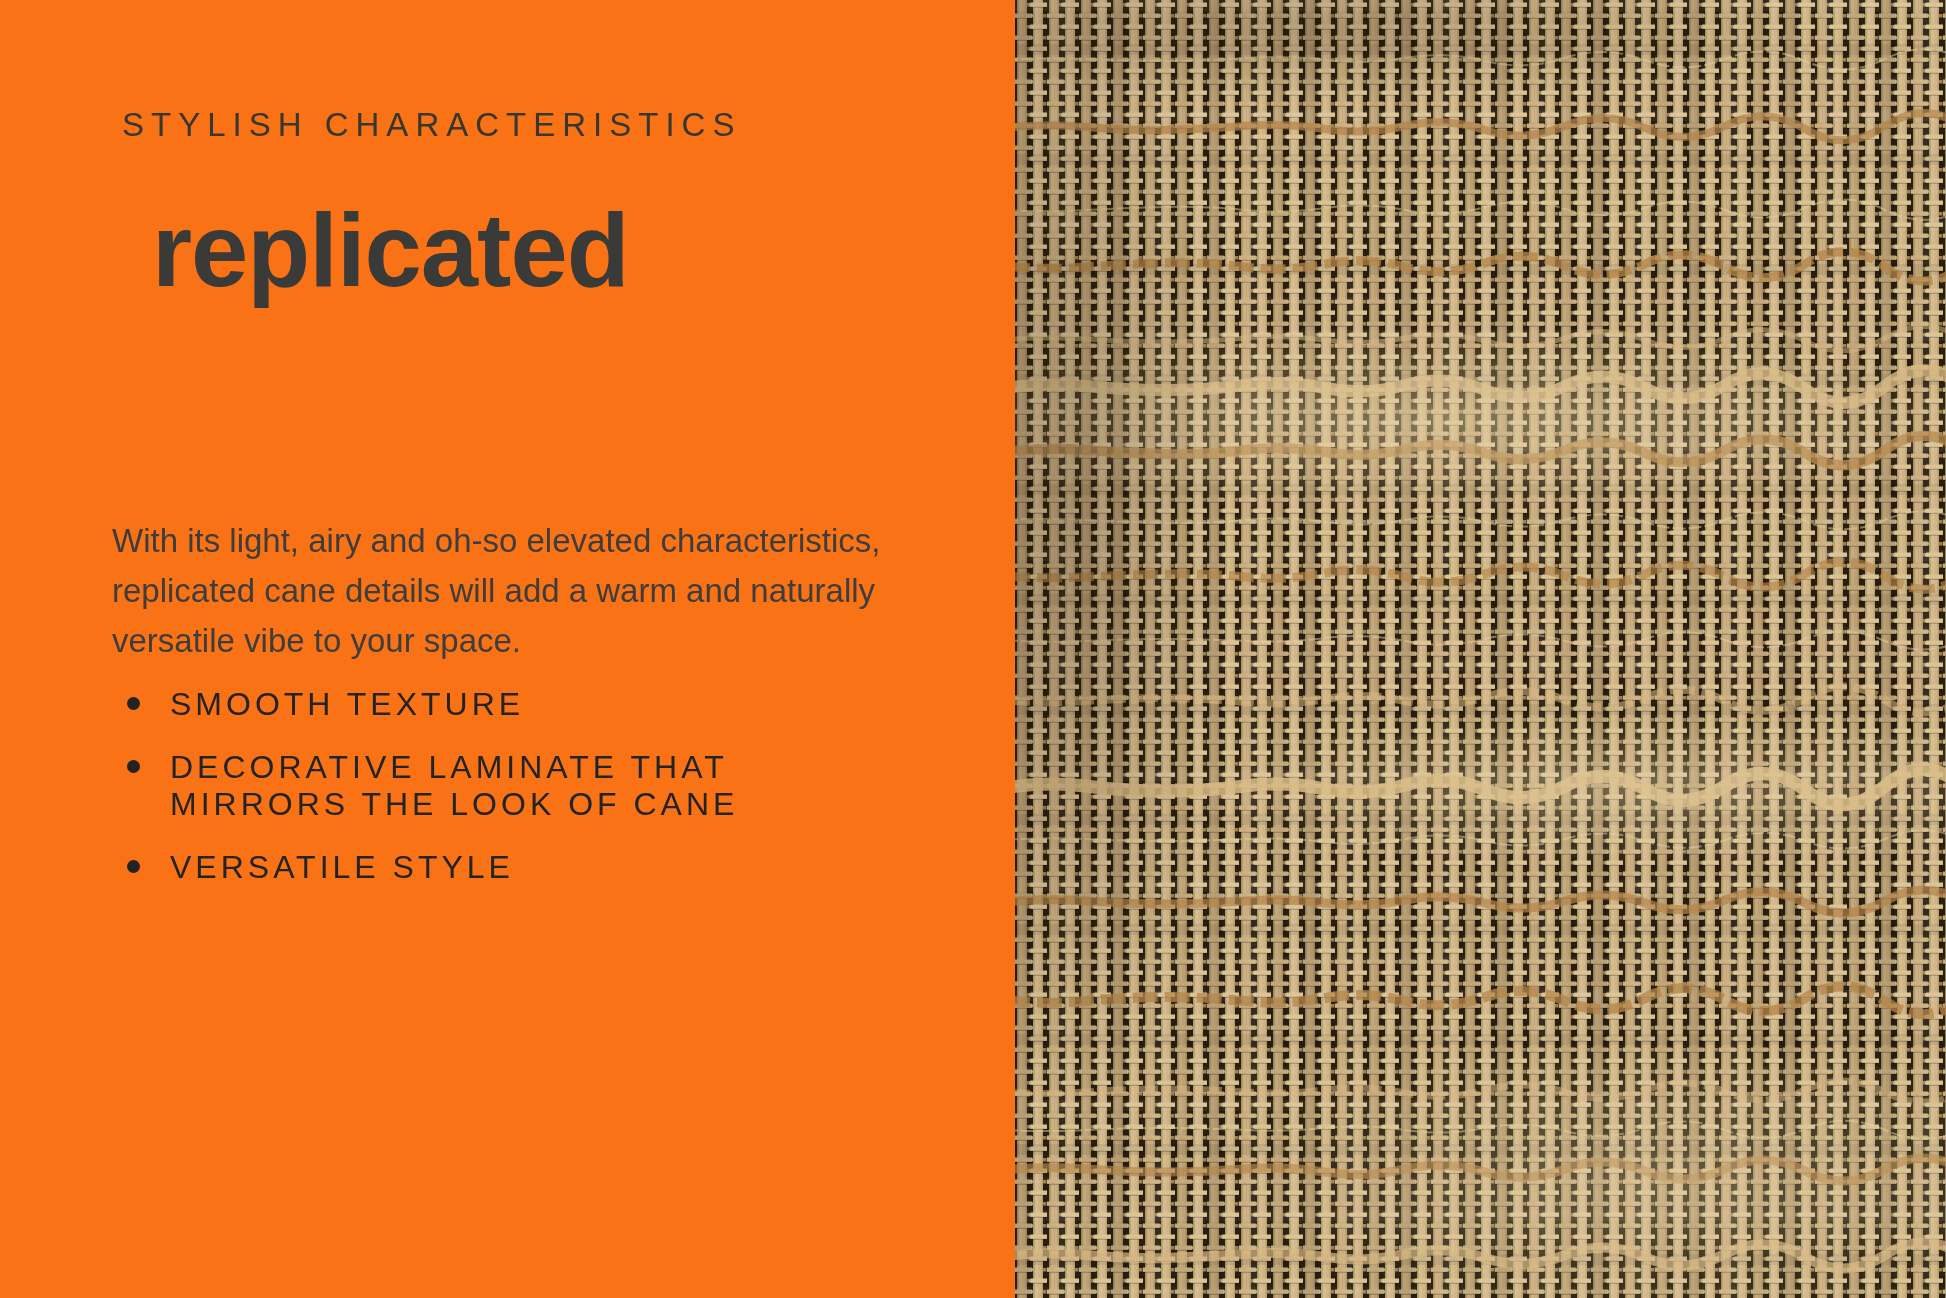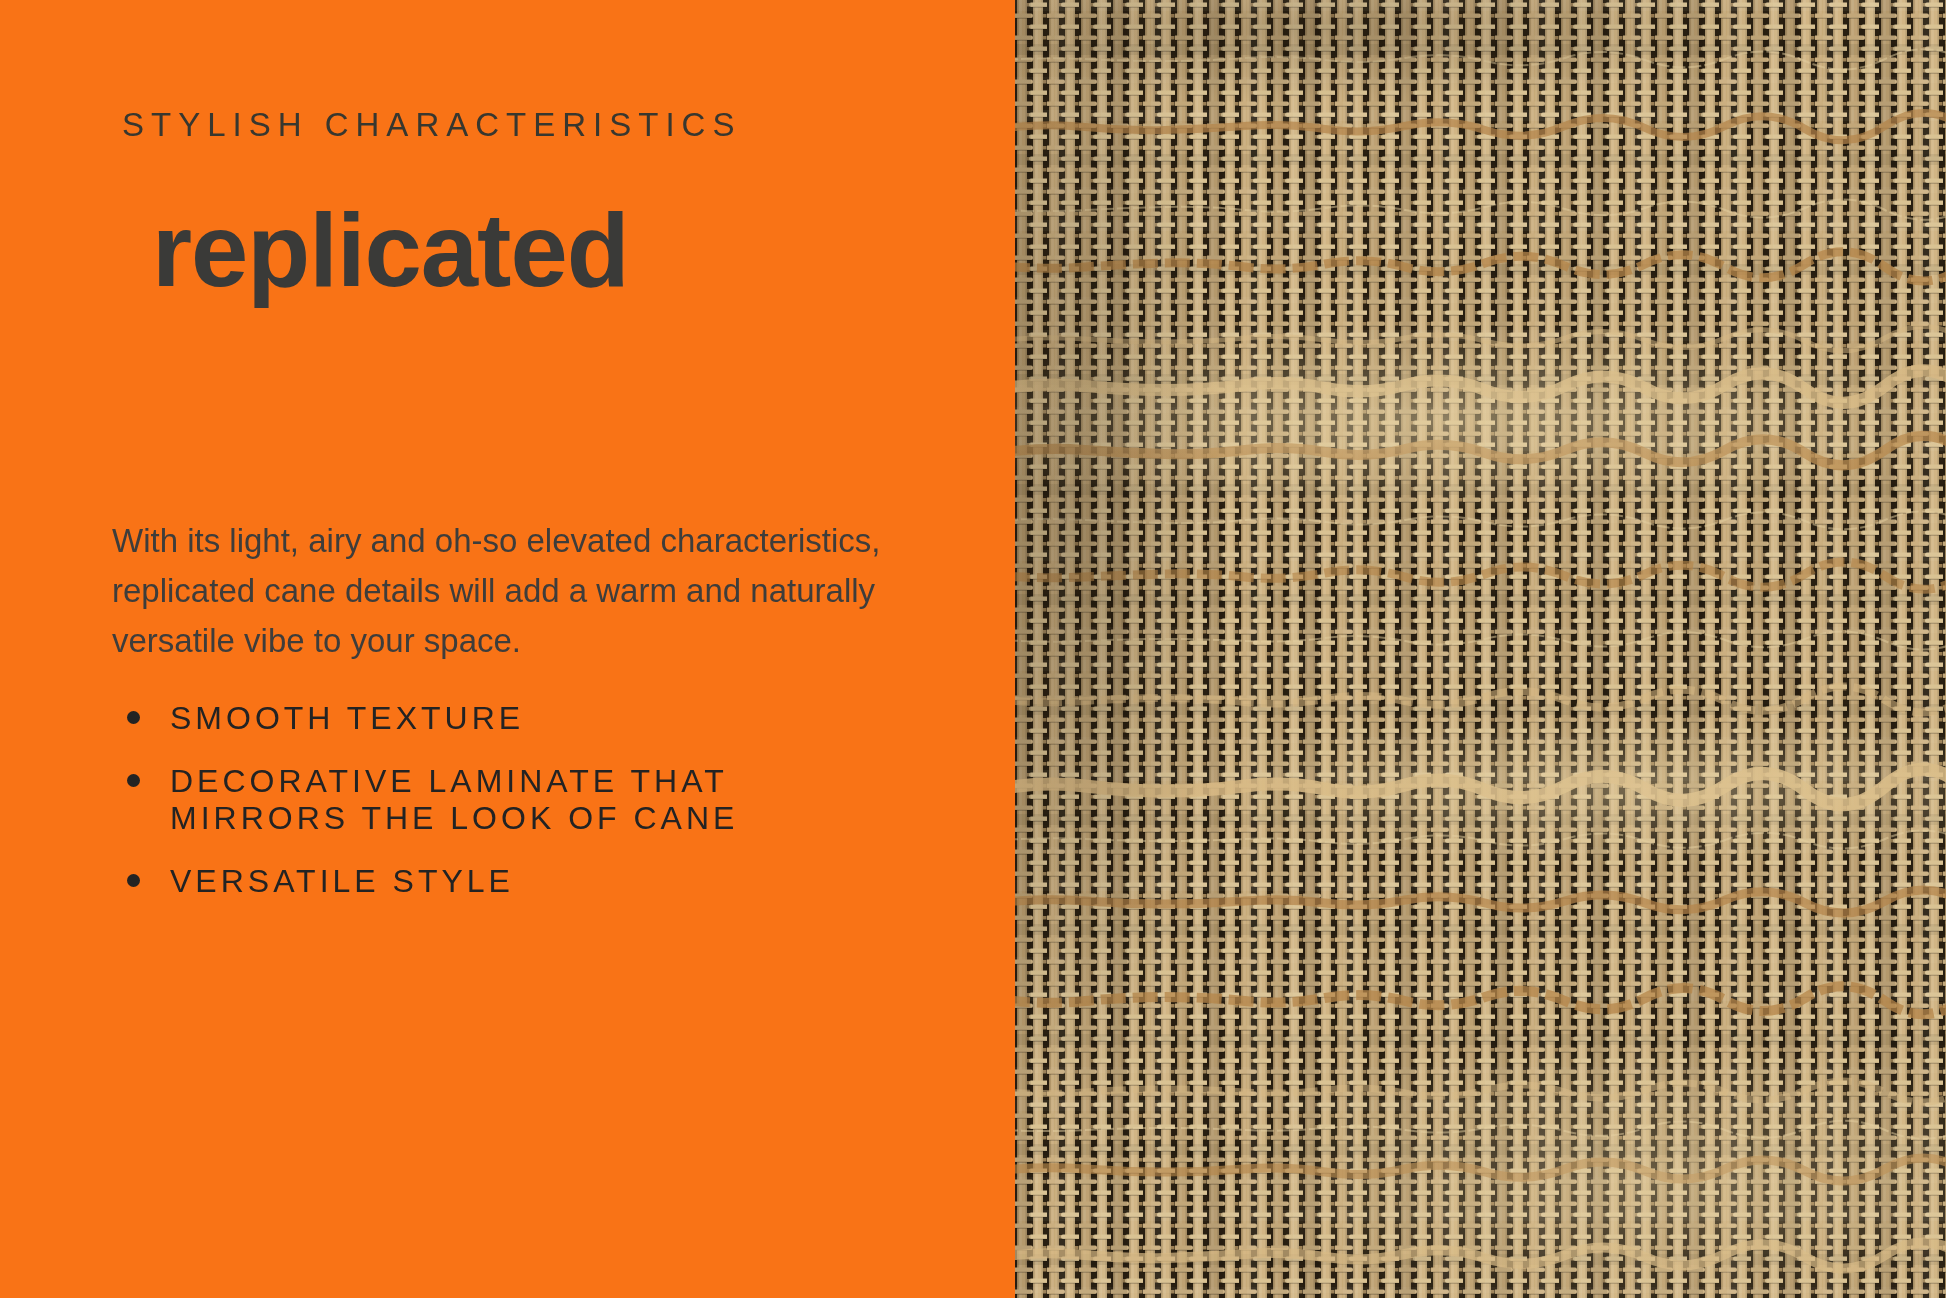--- a/index.html
+++ b/index.html
@@ -24,21 +24,21 @@
   .para{
     position:absolute;left:112px;top:516px;width:800px;
     font-size:33px;line-height:50px;color:#3e3d3b;
   }
   ul.bullets{
     position:absolute;left:127px;top:684px;width:645px;
     margin:0;padding:0;list-style:none;
     font-size:32px;line-height:37px;letter-spacing:4px;color:#232323;
   }
   ul.bullets li{position:relative;padding-left:43px;margin-top:26px;}
-  ul.bullets li:first-child{margin-top:16px;}
+  ul.bullets li:first-child{margin-top:2px;}
   ul.bullets li::before{
     content:"";position:absolute;left:0;top:11px;width:13px;height:13px;
     border-radius:50%;background:#232323;
   }
   .texture-panel{position:absolute;left:1015px;top:0;width:931px;height:1298px;}
   .texture-panel svg{display:block;width:100%;height:100%;}
 </style>
 </head>
 <body>
 

